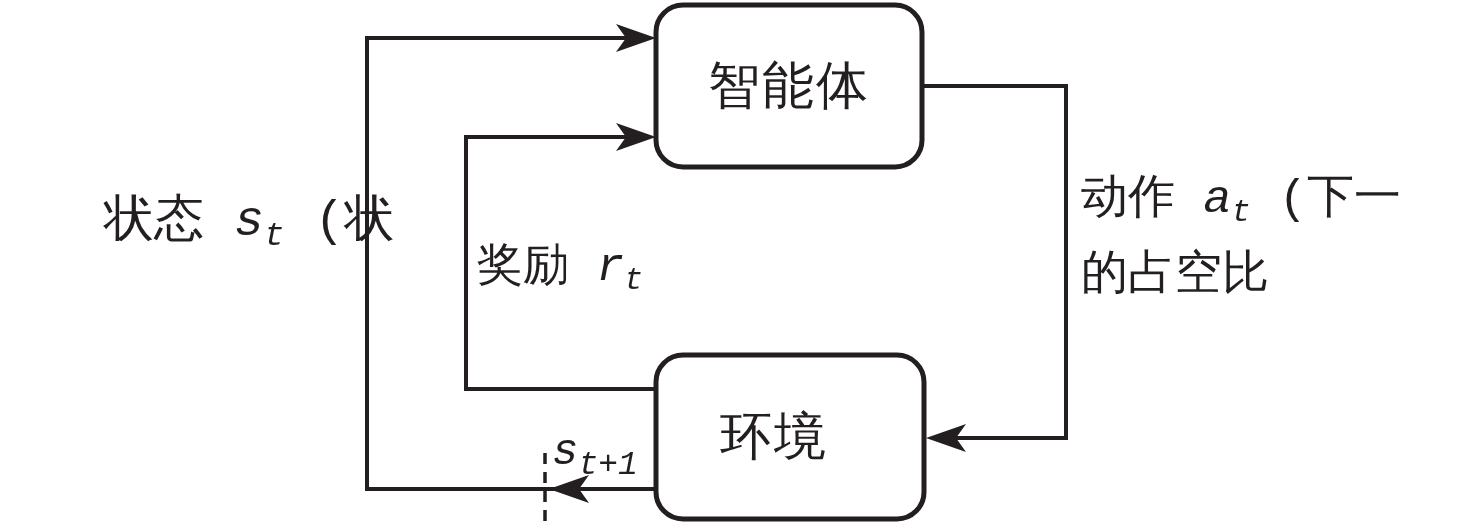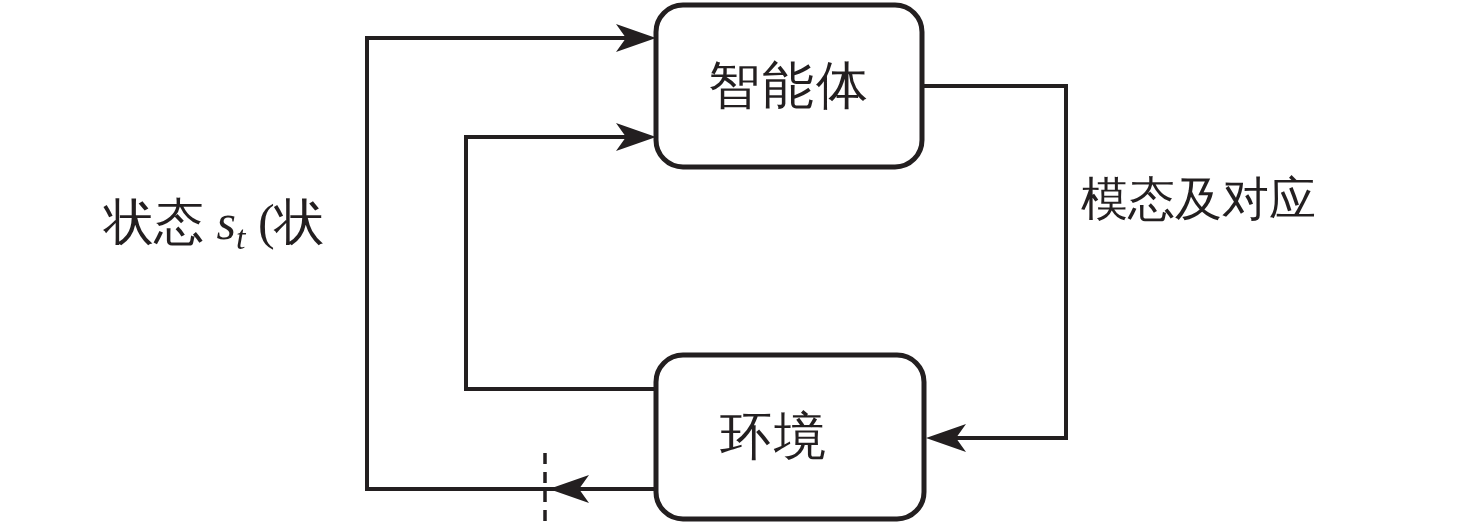--- a/index.html
+++ b/index.html
@@ -5,21 +5,21 @@
   html, body {
     margin: 0;
     padding: 0;
     background: #ffffff;
   }
   .canvas {
     position: relative;
     width: 1476px;
     height: 526px;
     background: #ffffff;
-    font-family: Liberation Serif, serif;
+    font-family: Liberation Mono, monospace;
     color: #231f20;
     overflow: hidden;
   }
   .canvas svg {
     position: absolute;
     left: 0;
     top: 0;
   }
   .lbl {
     position: absolute;
@@ -74,19 +74,22 @@
     <rect x="656" y="355" width="268" height="164" rx="27" ry="27" fill="#ffffff" stroke="#231f20" stroke-width="5"></rect>
   </svg>
 
   <div class="box-label agent-label">智能体</div>
   <div class="box-label env-label">环境</div>
 
   <div class="lbl state-label">
     <div><span>状态 </span><span class="it">s</span><span class="sub">t</span><span> (状</span></div>
   </div>
 
+  <div class="lbl reward-label"><span>奖励 </span><span class="it">r</span><span class="sub">t</span></div>
 
   <div class="lbl action-label">
-    <div>模态及对应</div>
+    <div><span>动作 </span><span class="it">a</span><span class="sub">t</span><span> (下一</span></div>
+    <div>的占空比</div>
   </div>
 
+  <div class="lbl next-state-label"><span class="it">s</span><span class="sub">t+1</span></div>
 
 </div>
 
 </body></html>

